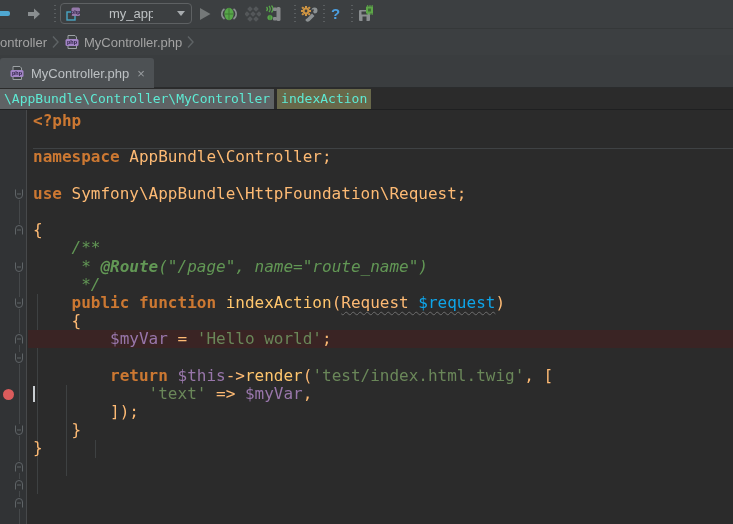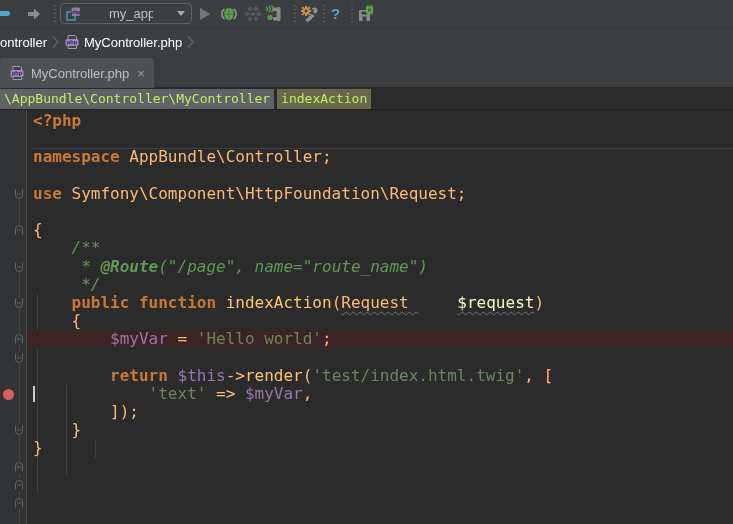--- a/index.html
+++ b/index.html
@@ -15,37 +15,37 @@
   .run-combo { position:absolute; left:60px; top:3px; width:132px; height:21px;
                border:1px solid #5e6163; border-radius:4px; display:flex; align-items:center;
                padding:0 6px 0 4px; cursor:default;gap:24px; }
   .run-combo .label { flex:1; font-size:13px; color:#bdc1c3; margin-left:4px; white-space:nowrap; overflow:hidden; }
   .combo-arrow { width:0; height:0; border-left:4px solid transparent; border-right:4px solid transparent;
                  border-top:5px solid #a7abae; }
   .help-glyph { font-size:15px; font-weight:bold; color:#4c9fe0; line-height:16px; }
 
   
   .breadcrumbs { position:absolute; top:28px; left:0; right:0; height:27px; background:#3c3f41;
-                 border-top:1px solid #353839; display:flex; align-items:center; font-size:13px; color:#ffffff; }
+                 border-top:1px solid #353839; display:flex; align-items:center; font-size:13px; color:#a3a3a3; }
   .breadcrumbs .crumb { white-space:nowrap; }
   .bc-chev { margin:0 4px; display:inline-flex; }
 
   
   .tabbar { position:absolute; top:55px; left:0; right:0; height:33px; background:#3a3d3f;
             border-bottom:1px solid #2a2c2d; }
   .tab { position:absolute; left:0; top:3px; height:30px; background:#4d5154;
          border-radius:3px 3px 0 0; display:flex; align-items:center; padding:0 9px; }
   .tab .tab-label { font-size:13px; color:#bcc0c3; margin:0 8px 0 6px; }
   .tab .tab-close { font-size:13px; color:#9a9ea1; cursor:default; }
 
   
   .contextbar { position:absolute; top:88px; left:0; right:0; height:22px; background:#2b2b2b;
                 border-bottom:1px solid #1f2021; display:flex; align-items:center; }
   .chip { height:20px; display:inline-flex; align-items:center; padding:0 4px;
-          font-family:"DejaVu Sans Mono",monospace; font-size:13px; color:#bef264; white-space:pre; }
+          font-family:"DejaVu Sans Mono",monospace; font-size:13px; color:#5eead4; white-space:pre; }
   .chip.cls { background:#5f6365; }
   .chip.mth { background:#68684a; margin-left:3px; }
 
   
   .editor { position:absolute; top:110px; left:0; right:0; bottom:0; background:#2b2b2b; }
   .gutter { position:absolute; left:0; top:0; bottom:0; width:27px; background:#313335;
             border-right:1px solid #47494b; }
   .fold-line { position:absolute; width:1px; background:#45484a; left:19px; }
   .gutter svg.marker { position:absolute; left:13px; }
   .bp-dot { position:absolute; left:3px; width:11px; height:11px; border-radius:50%; background:#db5c5c; }
@@ -59,21 +59,21 @@
   .line.bp { background:#3a2424; }
   .caret { position:absolute; width:2px; height:16px; background:#c9ced1; }
 
   .c-kw  { color:#cc7832; font-weight:bold; }
   .c-pl  { color:#fdba74;text-align:right; }
   .c-str { color:#6a8759; }
   .c-doc { color:#629755; font-style:italic; }
   .c-doctag { color:#629755; font-style:italic; font-weight:bold; }
   .c-fn  { color:#ffc66d; }
   .c-var { color:#9876aa;text-align:right; }
-  .c-dim { color:#fef9c3;margin-left:39px; }
+  .c-dim { color:#0ea5e9; }
   .c-wavy { text-decoration-line:underline; text-decoration-style:wavy; text-decoration-color:#6e6e6e;
             text-decoration-thickness:1px; text-underline-offset:3px; }
 </style>
 </head>
 <body>
 
 <div class="app">
 
   <div class="toolbar">
     <div class="tb-abs" style="left:0;top:11px;width:10px;height:5px;background:#4fa8d2;border-radius:0 2px 2px 0;"></div>
@@ -269,21 +269,21 @@
     <div class="code-area">
       <div class="guide" style="left:9px;top:184px;height:200px;"></div>
       <div class="guide" style="left:38px;top:275px;height:91px;"></div>
       <div class="guide" style="left:67px;top:330px;height:18px;"></div>
       <div class="method-sep"></div>
       <div class="code-lines">
           <div class="line"><span class="c-kw">&lt;?php</span></div>
           <div class="line"></div>
           <div class="line"><span class="c-kw">namespace </span><span class="c-pl">AppBundle\Controller;</span></div>
           <div class="line"></div>
-          <div class="line"><span class="c-kw">use </span><span class="c-pl">Symfony\Component\HttpFoundation\Request;</span></div>
+          <div class="line"><span class="c-kw">use </span><span class="c-pl">Symfony\AppBundle\HttpFoundation\Request;</span></div>
           <div class="line"></div>
           <div class="line"><span class="c-pl">{</span></div>
           <div class="line"><span class="c-doc">    /**</span></div>
           <div class="line"><span class="c-doc">     * </span><span class="c-doctag">@Route</span><span class="c-doc">("/page", name="route_name")</span></div>
           <div class="line"><span class="c-doc">     */</span></div>
           <div class="line"><span class="c-pl">    </span><span class="c-kw">public function </span><span class="c-fn">indexAction</span><span class="c-pl">(</span><span class="c-pl c-wavy">Request </span><span class="c-dim c-wavy">$request</span><span class="c-pl">)</span></div>
           <div class="line"><span class="c-pl">    {</span></div>
           <div class="line bp"><span class="c-pl">        </span><span class="c-var">$myVar</span><span class="c-pl"> = </span><span class="c-str">'Hello world'</span><span class="c-pl">;</span></div>
           <div class="line"></div>
           <div class="line"><span class="c-pl">        </span><span class="c-kw">return </span><span class="c-var">$this</span><span class="c-pl">-&gt;</span><span class="c-fn">render</span><span class="c-pl">(</span><span class="c-str">'test/index.html.twig'</span><span class="c-pl">, [</span></div>

